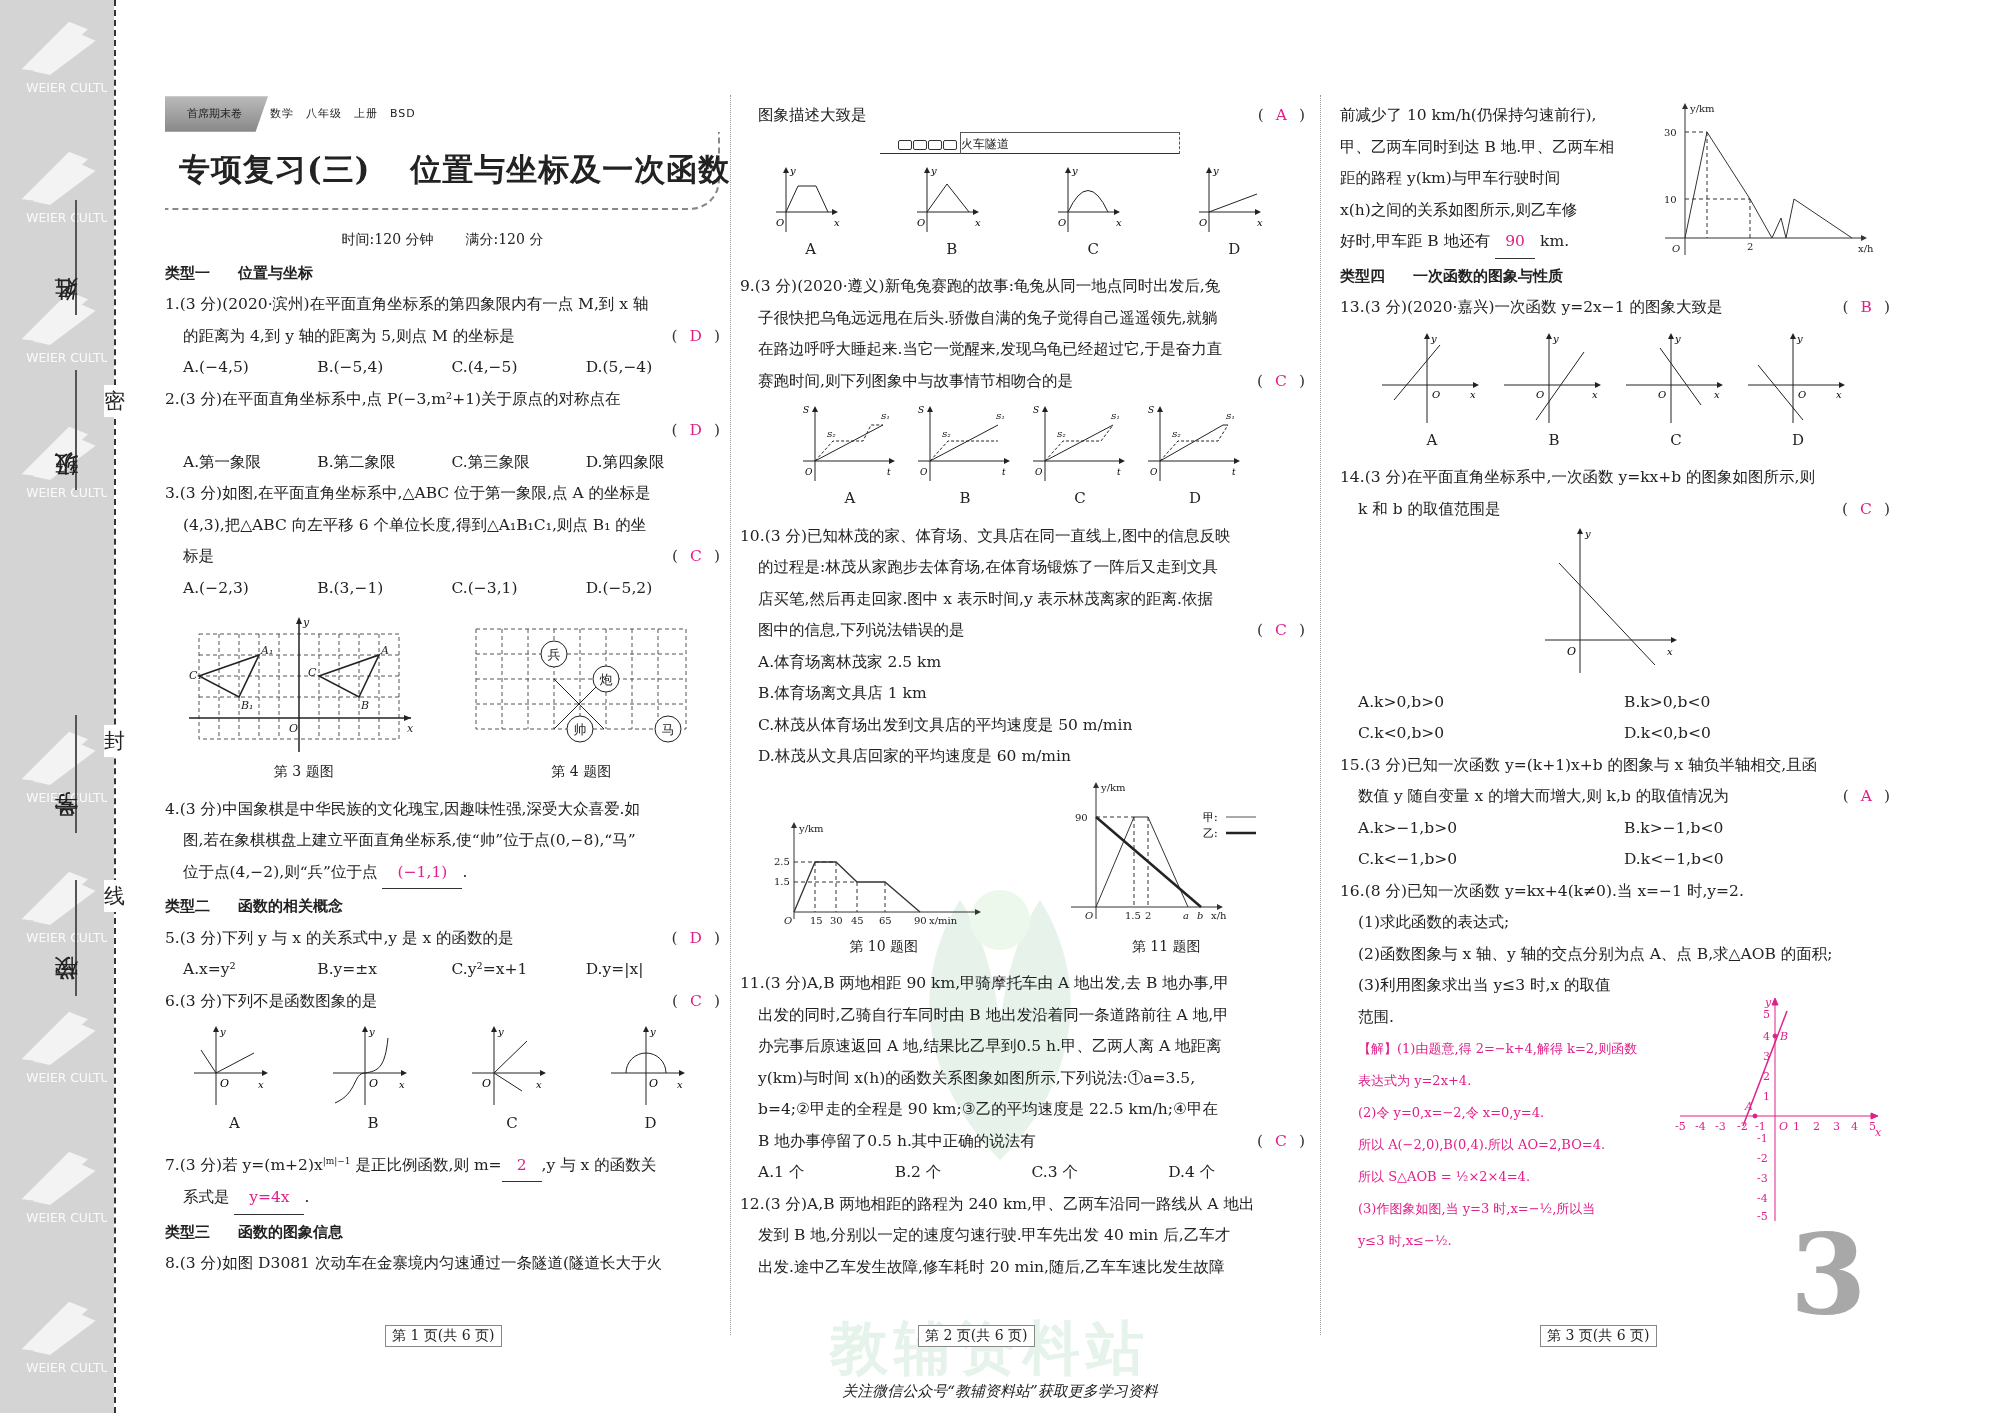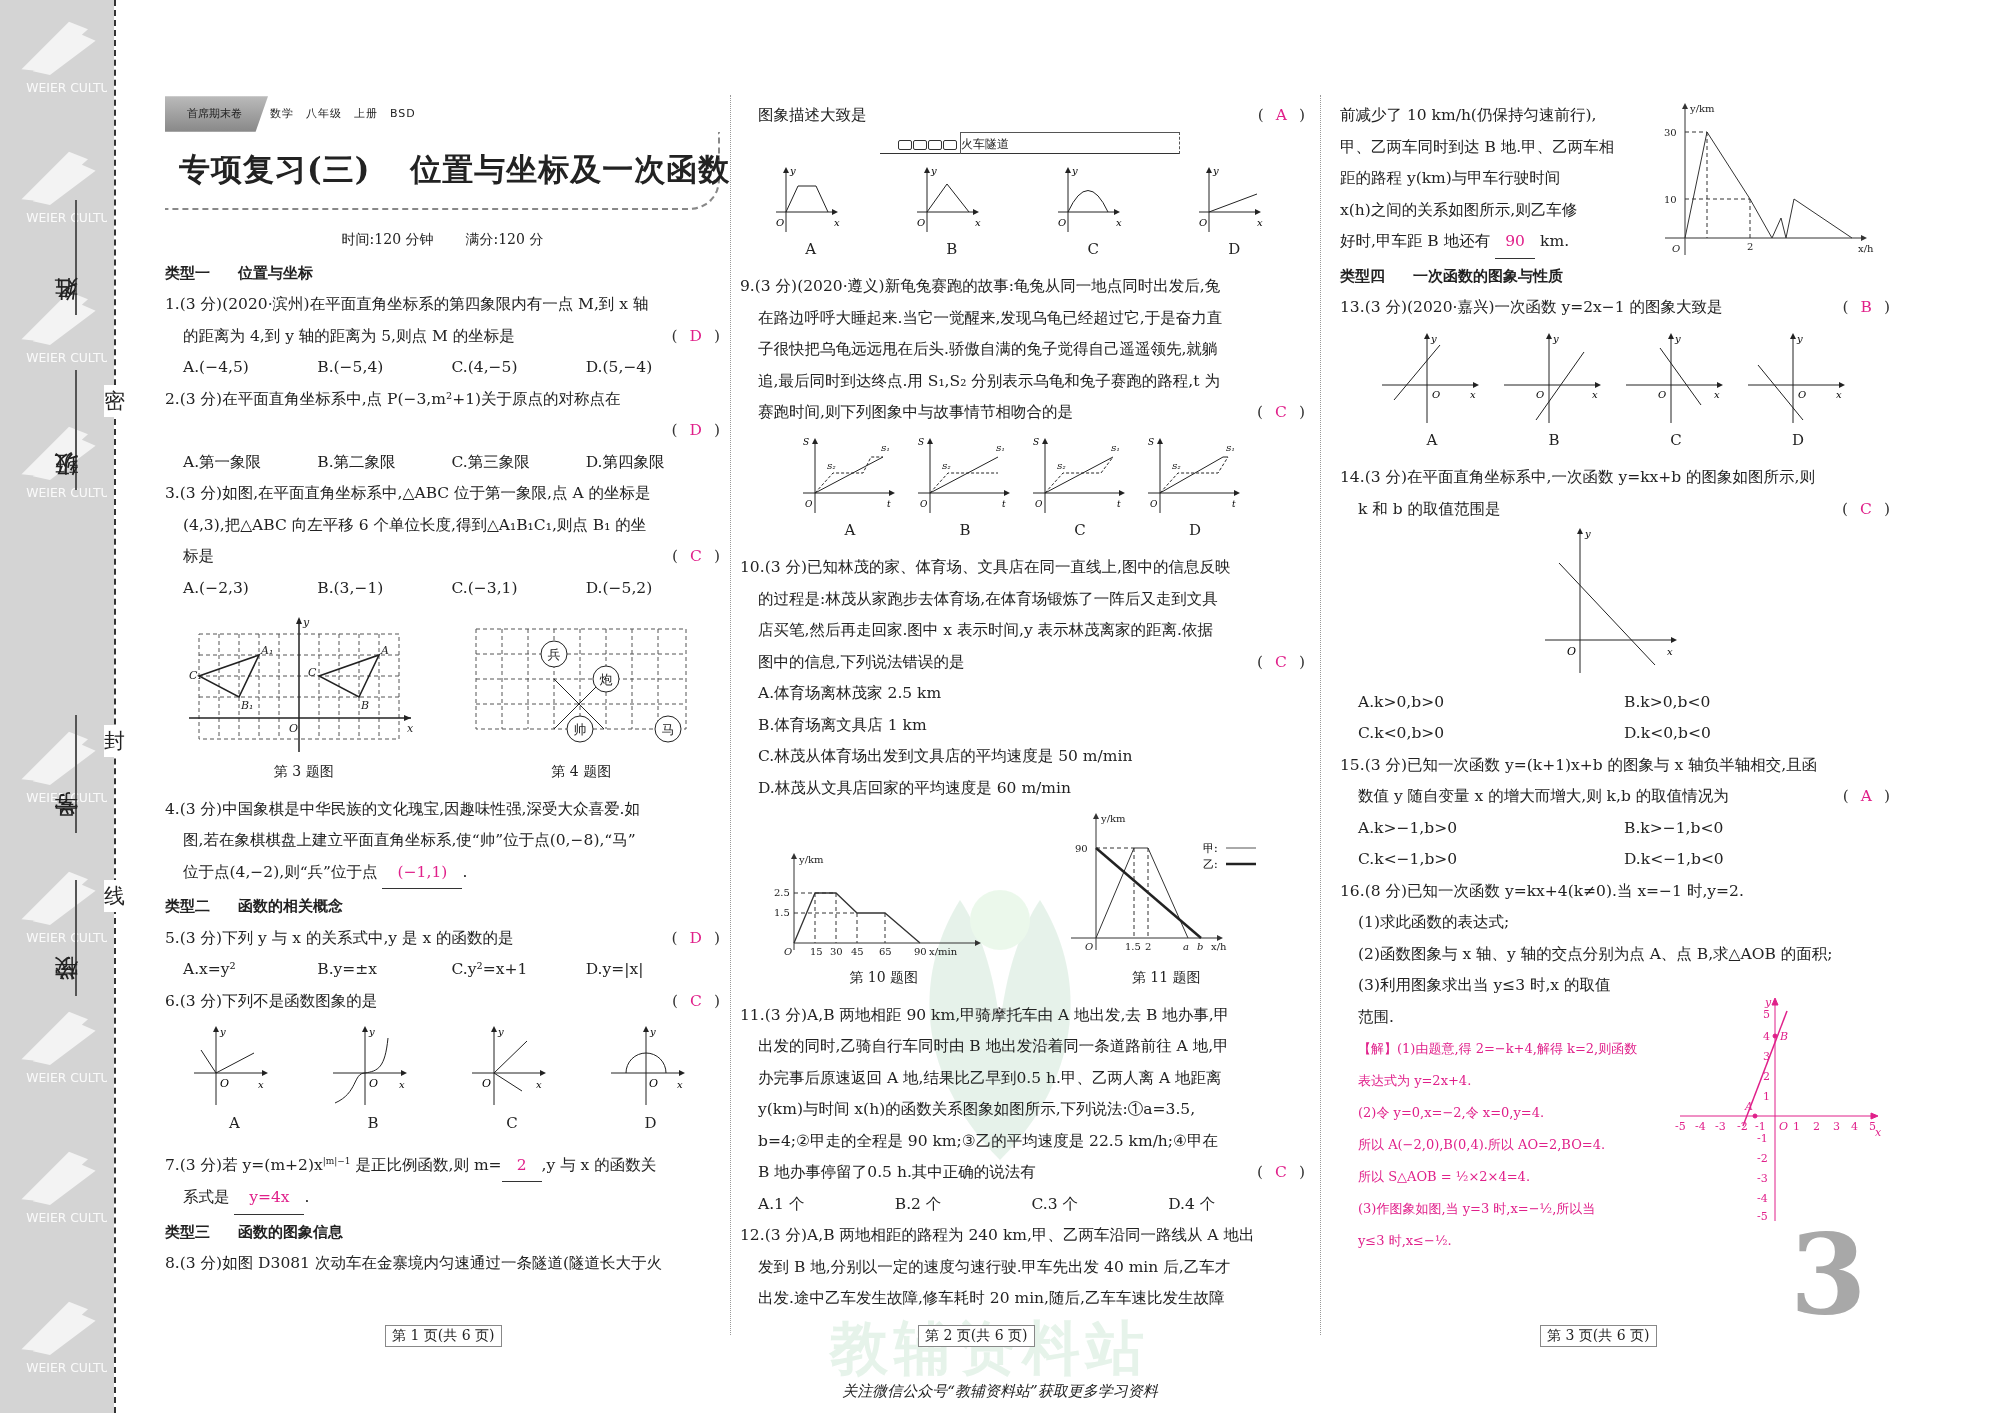--- a/index.html
+++ b/index.html
@@ -387,23 +387,22 @@
             <text x="58" y="62" font-size="10" font-style="italic">x</text>
             <text x="14" y="10" font-size="10" font-style="italic">y</text>
           </svg>
           <div>D</div>
         </div>
     </div>
   </div>
 
   <div class="q">
     <div>9.(3 分)(2020·遵义)新龟兔赛跑的故事:龟兔从同一地点同时出发后,兔</div>
+    <div class="ind">子很快把乌龟远远甩在后头.骄傲自满的兔子觉得自己遥遥领先,就躺</div>
     <div class="ind">在路边呼呼大睡起来.当它一觉醒来,发现乌龟已经超过它,于是奋力直</div>
-    <div class="ind">子很快把乌龟远远甩在后头.骄傲自满的兔子觉得自己遥遥领先,就躺</div>
-    <div class="ind">追,最后同时到达终点.用 S₁,S₂ 分别表示乌龟和兔子赛跑的路程,t 为</div>
     <div class="ind"><span>赛跑时间,则下列图象中与故事情节相吻合的是</span><span class="ans-inline"><span class="paren">(</span><span class="ans-letter">C</span><span class="paren">)</span></span></div>
     <div class="fig-row" style="justify-content:center;gap:20px">
       <div class="fig">
           <svg width="95" height="80" viewBox="0 0 95 80">
             <line x1="0" y1="58" x2="90" y2="58" stroke="#222"></line>
             <line x1="12" y1="78" x2="12" y2="5" stroke="#222"></line>
             <polygon points="92,58 86,55 86,61" fill="#222"></polygon>
             <polygon points="12,3 9,9 15,9" fill="#222"></polygon>
             <line x1="12" y1="58" x2="80" y2="22" stroke="#222"></line>
             <polyline points="12,58 30,38 60,38 68,22 80,22" stroke="#222" stroke-dasharray="3 2" fill="none"></polyline>

